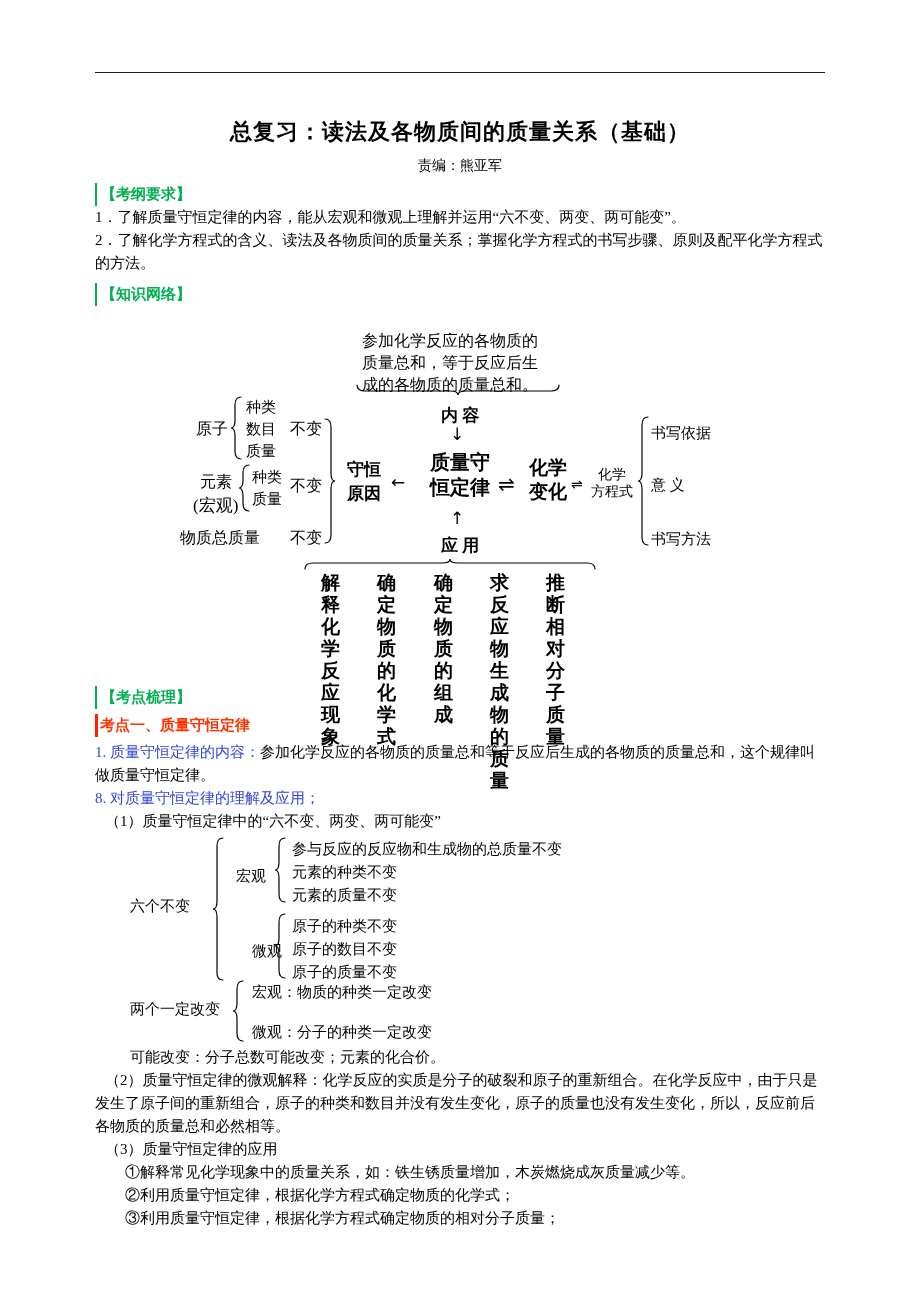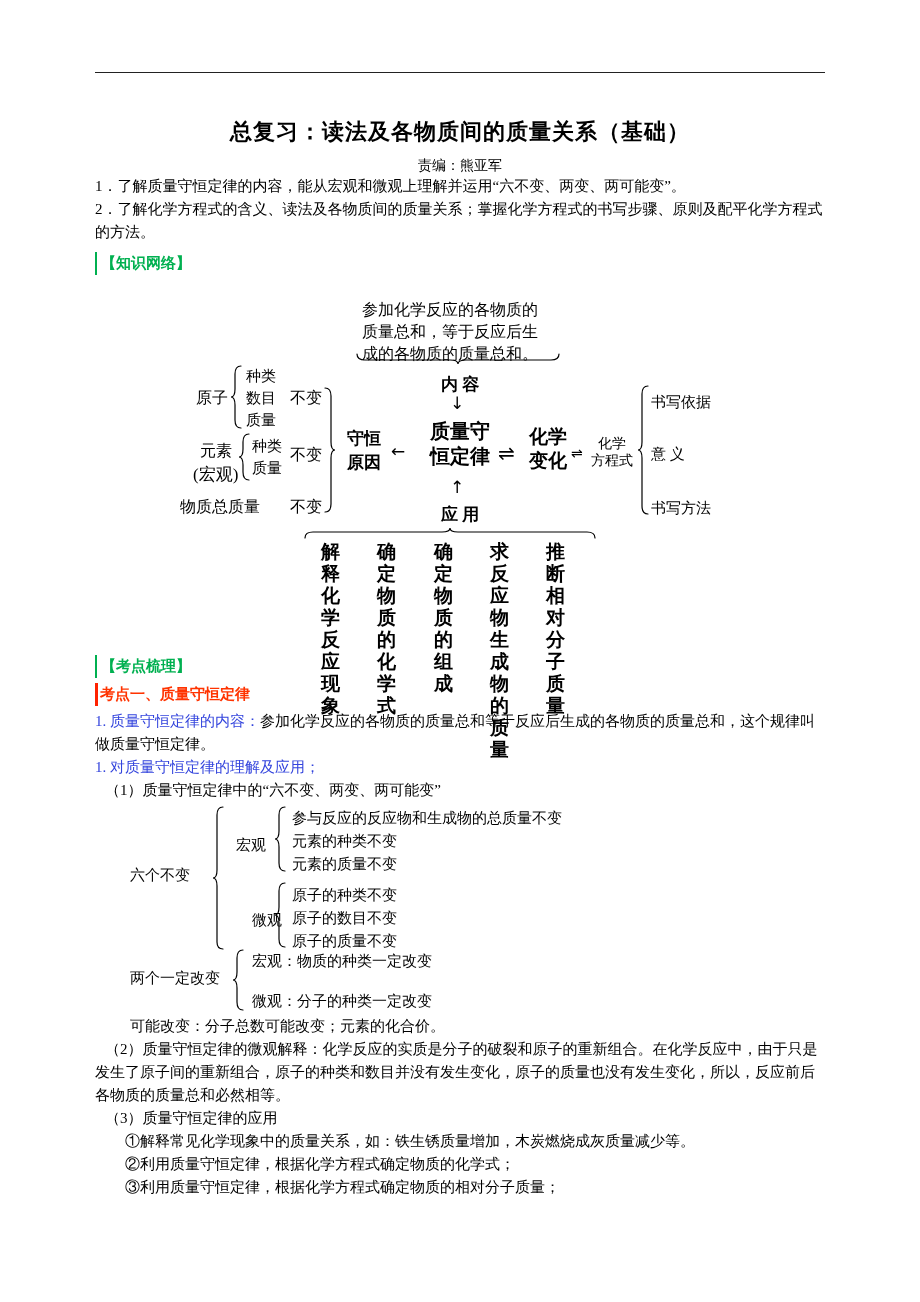--- a/index.html
+++ b/index.html
@@ -31,20 +31,21 @@
 </style>
 </head>
 <body>
 
 <div class="topline"></div>
 
 <h1 class="title">总复习：读法及各物质间的质量关系（基础）</h1>
 <div class="editor">责编：熊亚军</div>
 
 <div class="content">
+  <div class="sec-head">【考纲要求】</div>
   <div>1．了解质量守恒定律的内容，能从宏观和微观上理解并运用“六不变、两变、两可能变”。</div>
   <div>2．了解化学方程式的含义、读法及各物质间的质量关系；掌握化学方程式的书写步骤、原则及配平化学方程式的方法。</div>
   <div class="sec-head">【知识网络】</div>
 </div>
 
 <div class="diagram net">
 
   <div class="abs nt" style="left:362px;top:4px;">
     <div>参加化学反应的各物质的</div>
     <div>质量总和，等于反应后生</div>
@@ -160,21 +161,21 @@
     <div>质量</div>
   </div>
 </div>
 
 <div class="content">
   <div class="sec-head">【考点梳理】</div>
   <div class="point-head">考点一、质量守恒定律</div>
 
   <p style="margin:4px 0 0;"><span class="blue">1. 质量守恒定律的内容：</span><span>参加化学反应的各物质的质量总和等于反应后生成的各物质的质量总和，这个规律叫做质量守恒定律。</span></p>
 
-  <p class="blue" style="margin:0;">1. 对质量守恒定律的理解及应用；</p>
+  <p class="blue" style="margin:0;">8. 对质量守恒定律的理解及应用；</p>
 
   <p class="indent" style="margin:0;">（1）质量守恒定律中的“六不变、两变、两可能变”</p>
 </div>
 
 <div class="diagram six">
   <div class="abs" style="left:130px;top:60px;">六个不变</div>
   <svg class="brace abs" style="left:212px;top:2px;" width="12" height="144" viewBox="0 0 12 144">
     <path d="M 11 1 Q 5 1 5 9 L 5 64 Q 5 72 1 72 Q 5 72 5 80 L 5 136 Q 5 143 11 143" stroke="#000" stroke-width="1.2" fill="none" stroke-linecap="round"></path>
   </svg>
 

